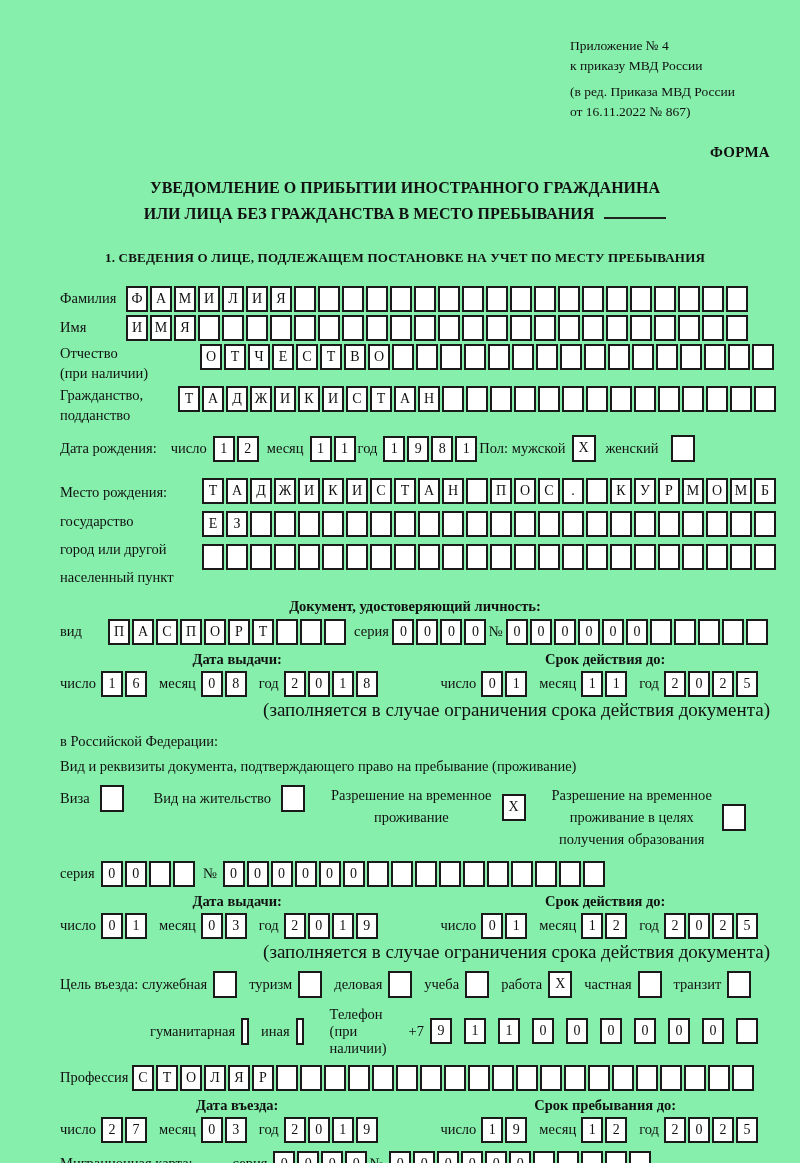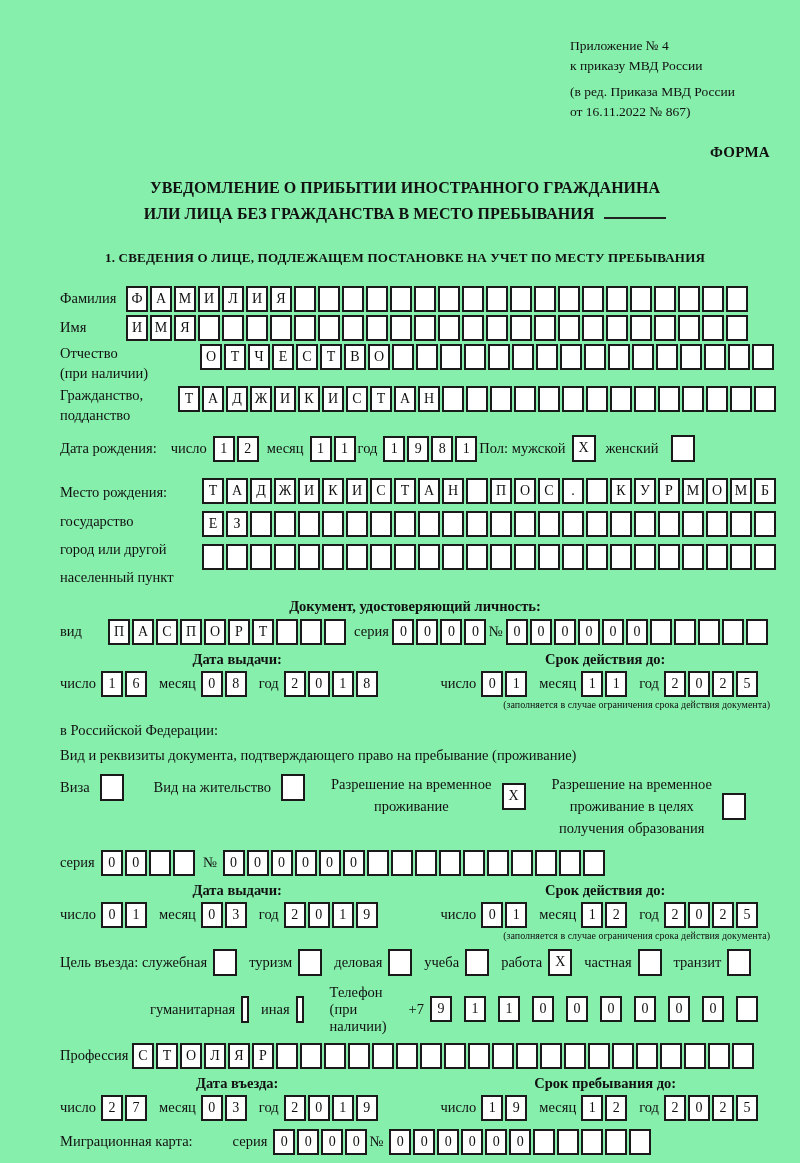--- a/index.html
+++ b/index.html
@@ -20,21 +20,21 @@
   .cb{width:24px;height:27px;}
   .gap6{display:inline-block;width:6px;}
   .cellcol .cells{display:block;margin-bottom:7px;}
   .center-b{text-align:center;font-weight:bold;font-size:14.5px;margin:6px 0 4px 0;}
   .daterow{display:flex;margin-top:6px;gap:26px;}
   .datecol{box-sizing:border-box;}
   .dhead{font-weight:bold;text-align:center;margin-bottom:3px;}
   .dline{white-space:nowrap;display:flex;align-items:center;}
   .dline .t{margin-right:5px;}
   .dline .cells{margin-right:10px;}
-  .note{text-align:right;font-size:10px;margin:2px 0 6px 0;}
+  .note{text-align:right;font-size:19px;margin:2px 0 6px 0;}
   .intro{margin-top:8px;line-height:1.75;}
   .permitrow{display:flex;align-items:flex-start;margin-top:6px;margin-bottom:10px;}
   .pitem{display:flex;align-items:center;margin-right:14px;}
   .pitem .ptxt{text-align:center;line-height:1.5;margin-right:10px;}
   .pitem .cell{flex:0 0 auto;}
   .purpose{display:flex;align-items:center;flex-wrap:nowrap;margin-top:8px;}
   .purpose .pl{margin-right:6px;}
   .purpose .cell{margin-right:12px;}
   .ind{margin-left:90px;}
 </style>

